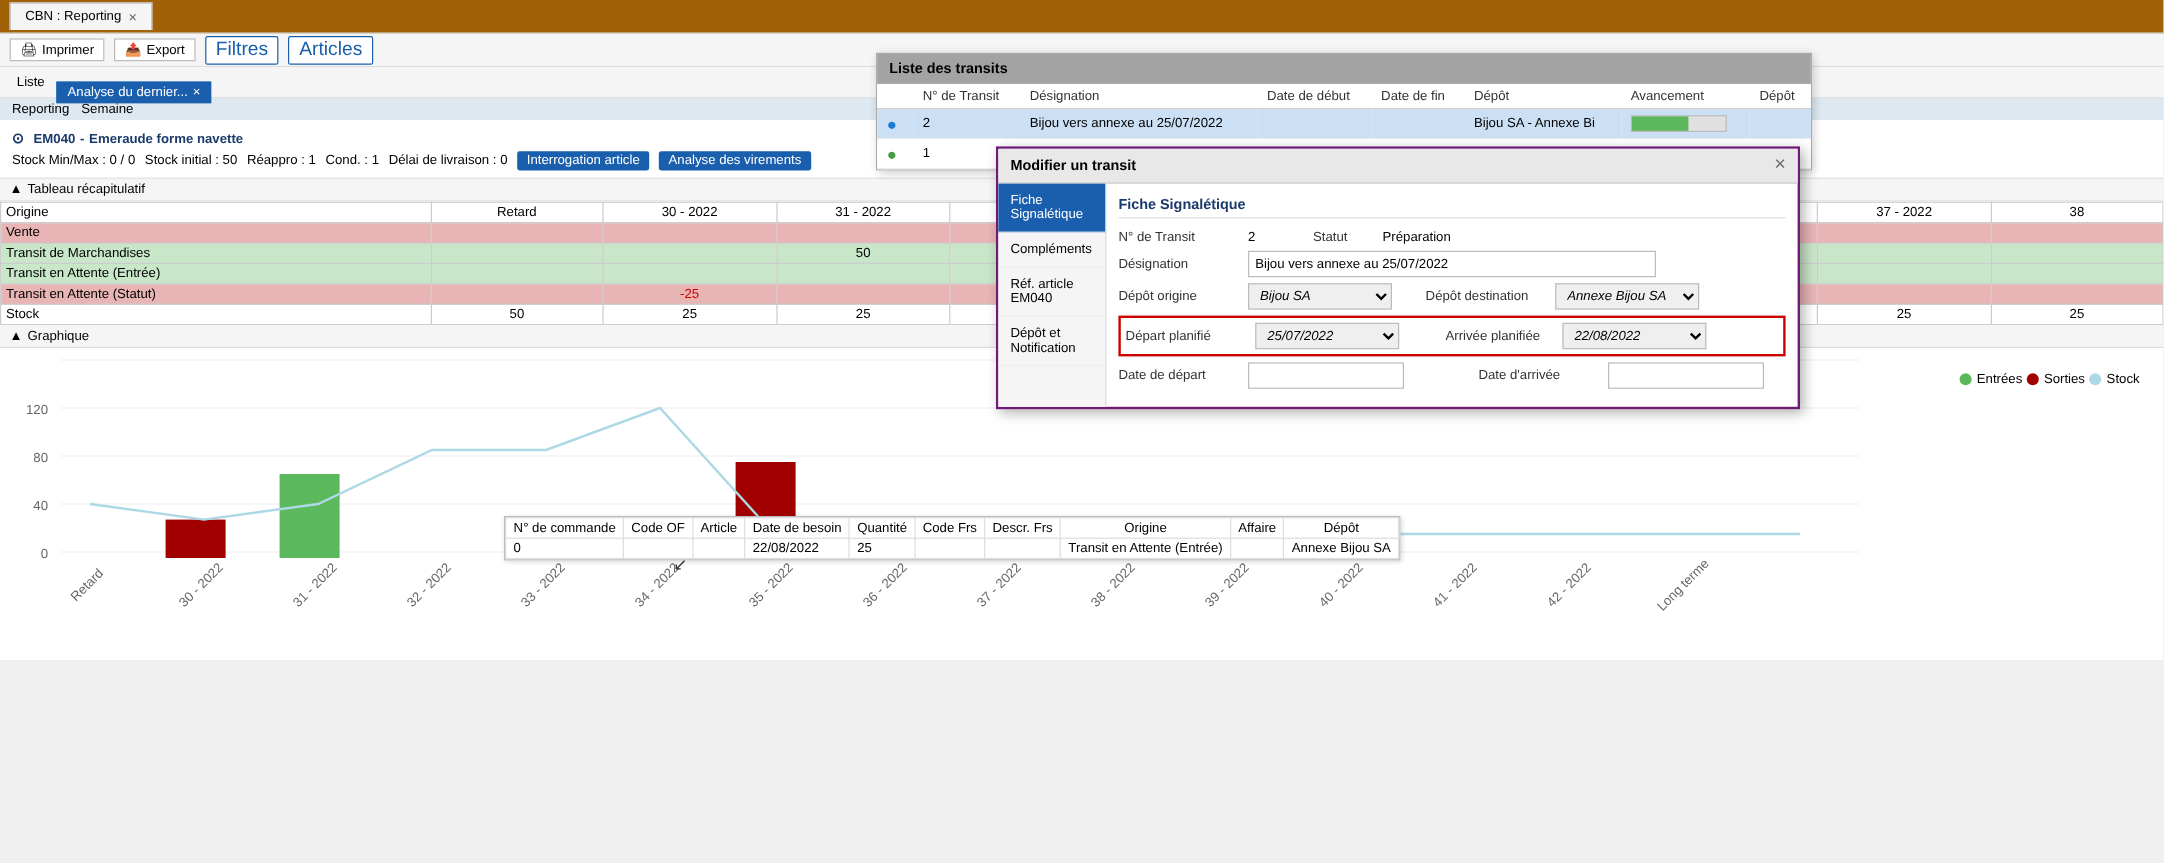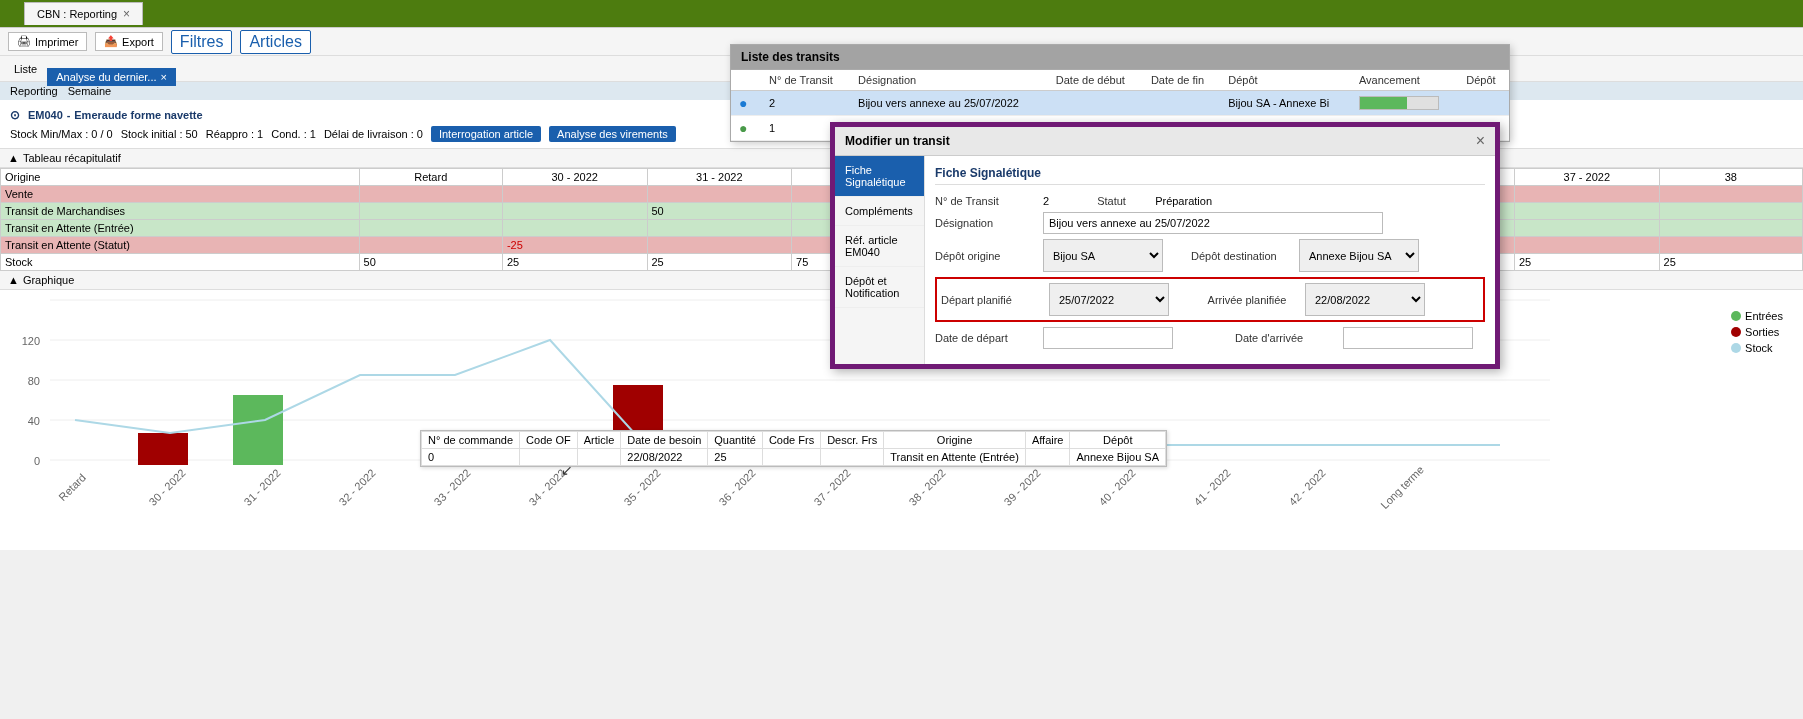--- a/index.html
+++ b/index.html
@@ -1,19 +1,19 @@
 <!DOCTYPE html>
 <html><head>
   <meta charset="utf-8">
   <style>
     * { box-sizing: border-box; margin: 0; padding: 0; font-family: 'Segoe UI', Arial, sans-serif; font-size: 11px; }
     body { background: #f0f0f0; overflow: hidden; width: 1803px; height: 719px; position: relative; }
 
     
-    .title-bar { background: #4d7c0f; border-bottom: 1px solid #ccc; display: flex; align-items: center; height: 28px; padding: 0 24px; }
+    .title-bar { background: #a16207; border-bottom: 1px solid #ccc; display: flex; align-items: center; height: 28px; padding: 0 8px; }
     .tab-item { background: #f5f5f5; border: 1px solid #bbb; border-bottom: none; padding: 4px 12px; display: flex; align-items: center; gap: 6px; font-size: 11px; }
     .tab-close { cursor: pointer; color: #666; font-size: 12px; }
 
     
     .toolbar { background: #f5f5f5; border-bottom: 1px solid #ddd; display: flex; align-items: center; height: 28px; padding: 0 8px; gap: 8px; }
     .toolbar-btn { background: white; border: 1px solid #bbb; padding: 2px 8px; cursor: pointer; font-size: 11px; display: flex; align-items: center; gap: 4px; }
     .toolbar-btn-outline { background: white; border: 1px solid #1a5fad; color: #1a5fad; padding: 2px 8px; cursor: pointer; font-size: 16px; border-radius: 2px; }
 
     
     .sub-toolbar { background: #f5f5f5; border-bottom: 1px solid #ddd; display: flex; align-items: center; height: 26px; padding: 0 8px; gap: 4px; }
@@ -21,62 +21,62 @@
     .reporting-header { background: #dde8f0; padding: 3px 10px; font-size: 11px; display: flex; gap: 10px; }
 
     
     .article-header { padding: 6px 10px; background: white; border-bottom: 1px solid #ddd; }
     .article-title { font-size: 14px; font-weight: bold; color: #1a3a6a; margin-bottom: 4px; }
     .article-info { display: flex; align-items: center; gap: 8px; font-size: 11px; flex-wrap: wrap; }
     .info-btn { background: #1a5fad; color: white; border: none; padding: 2px 8px; cursor: pointer; font-size: 11px; border-radius: 2px; }
     .section-toggle { display: flex; align-items: center; gap: 4px; padding: 3px 8px; background: #f5f5f5; border-bottom: 1px solid #ddd; font-size: 11px; cursor: pointer; }
     .recap-table { width: 100%; border-collapse: collapse; font-size: 10px; }
     .recap-table th { background: white; border: 1px solid #ccc; padding: 2px 4px; text-align: center; font-weight: normal; min-width: 55px; }
-    .recap-table td { border: 1px solid #ccc; padding: 2px 4px; }
+    .recap-table td { border: 1px solid #ccc; padding: 2px 4px; text-align: center; }
     .row-vente td { background: #e8b4b4; }
     .row-transit td { background: #c8e6c8; }
     .row-attente-in td { background: #c8e6c8; }
     .row-attente-out td { background: #e8b4b4; }
     .row-stock td { background: white; }
     .cell-label { text-align: left !important; min-width: 120px; }
     .cell-neg { color: #cc0000; }
 
     
     .transit-panel { position: absolute; top: 44px; left: 730px; width: 780px; background: white; border: 1px solid #aaa; box-shadow: 2px 2px 8px rgba(0,0,0,0.2); pointer-events: all; z-index: 100; }
     .panel-title { background: #a3a3a3; padding: 5px 10px; font-weight: bold; font-size: 12px; border-bottom: 1px solid #aaa; }
     .transit-table { width: 100%; border-collapse: collapse; font-size: 11px; }
     .transit-table th { background: white; border-bottom: 1px solid #ccc; padding: 4px 8px; text-align: left; font-weight: normal; color: #333; }
     .transit-table td { border-bottom: 1px solid #eee; padding: 4px 8px; }
     .transit-row-selected { background: #cce0f5; }
     .transit-row-2 { background: white; }
     .radio-blue { color: #1a7ad4; font-size: 14px; }
     .radio-green { color: #4a9a4a; font-size: 14px; }
 
     
-    .modify-dialog { position: absolute; top: 122px; left: 830px; width: 670px; background: white; border: 5px solid #701a75; box-shadow: 3px 3px 10px rgba(0,0,0,0.3); pointer-events: all; z-index: 200; }
+    .modify-dialog { position: absolute; top: 122px; left: 830px; width: 670px; background: white; border: 2px solid #701a75; box-shadow: 3px 3px 10px rgba(0,0,0,0.3); pointer-events: all; z-index: 200; }
     .dialog-titlebar { background: #e8e8e8; padding: 5px 10px; display: flex; justify-content: space-between; align-items: center; border-bottom: 1px solid #ccc; }
     .dialog-title { font-size: 12px; font-weight: bold; }
     .dialog-close { cursor: pointer; font-size: 16px; color: #666; background: none; border: none; }
     .dialog-body { display: flex; }
     .dialog-sidebar { width: 90px; background: #f5f5f5; border-right: 1px solid #ddd; }
     .dialog-sidebar-item { padding: 8px 10px; font-size: 11px; cursor: pointer; border-bottom: 1px solid #eee; }
     .dialog-sidebar-item-active { background: #1a5fad; color: white; padding: 8px 10px; font-size: 11px; cursor: pointer; border-bottom: 1px solid #eee; }
     .dialog-content { flex: 1; padding: 10px; }
     .dialog-section-title { font-weight: bold; font-size: 12px; margin-bottom: 10px; color: #1a3a6a; border-bottom: 1px solid #ddd; padding-bottom: 4px; }
     .form-row { display: flex; align-items: center; gap: 8px; margin-bottom: 5px; }
     .form-label { color: #333; min-width: 100px; font-size: 11px; }
     .form-input { border: 1px solid #bbb; padding: 2px 5px; font-size: 11px; height: 22px; }
-    .form-select { border: 1px solid #bbb; padding: 2px 5px; font-size: 11px; height: 33px; width: 120px; cursor: pointer; }
+    .form-select { border: 1px solid #bbb; padding: 2px 5px; font-size: 11px; height: 22px; width: 120px; cursor: pointer; font-style: italic; }
 
     
     .chart-tooltip { position: absolute; background: white; border: 1px solid #bbb; padding: 0; font-size: 10px; box-shadow: 1px 1px 4px rgba(0,0,0,0.15); z-index: 50; }
     .tooltip-table { border-collapse: collapse; }
     .tooltip-table th { background: white; border: 1px solid #ddd; padding: 2px 6px; font-weight: normal; white-space: nowrap; }
     .tooltip-table td { border: 1px solid #ddd; padding: 2px 6px; white-space: nowrap; }
-    .legend { position: absolute; right: 10px; top: 20px; display: flex; flex-direction: column; gap: 4px; }
+    .legend { position: absolute; right: 10px; top: 20px; display: flex; gap: 4px; }
     .legend-item { display: flex; align-items: center; gap: 4px; font-size: 10px; }
     .legend-dot-green { width: 10px; height: 10px; background: #5cb85c; border-radius: 50%; }
     .legend-dot-red { width: 10px; height: 10px; background: #a00000; border-radius: 50%; }
     .legend-dot-blue { width: 10px; height: 10px; background: #add8e6; border-radius: 50%; }
 
     .main-content { height: calc(719px - 82px); overflow: hidden; }
   </style>
 </head>
 <body>
 

